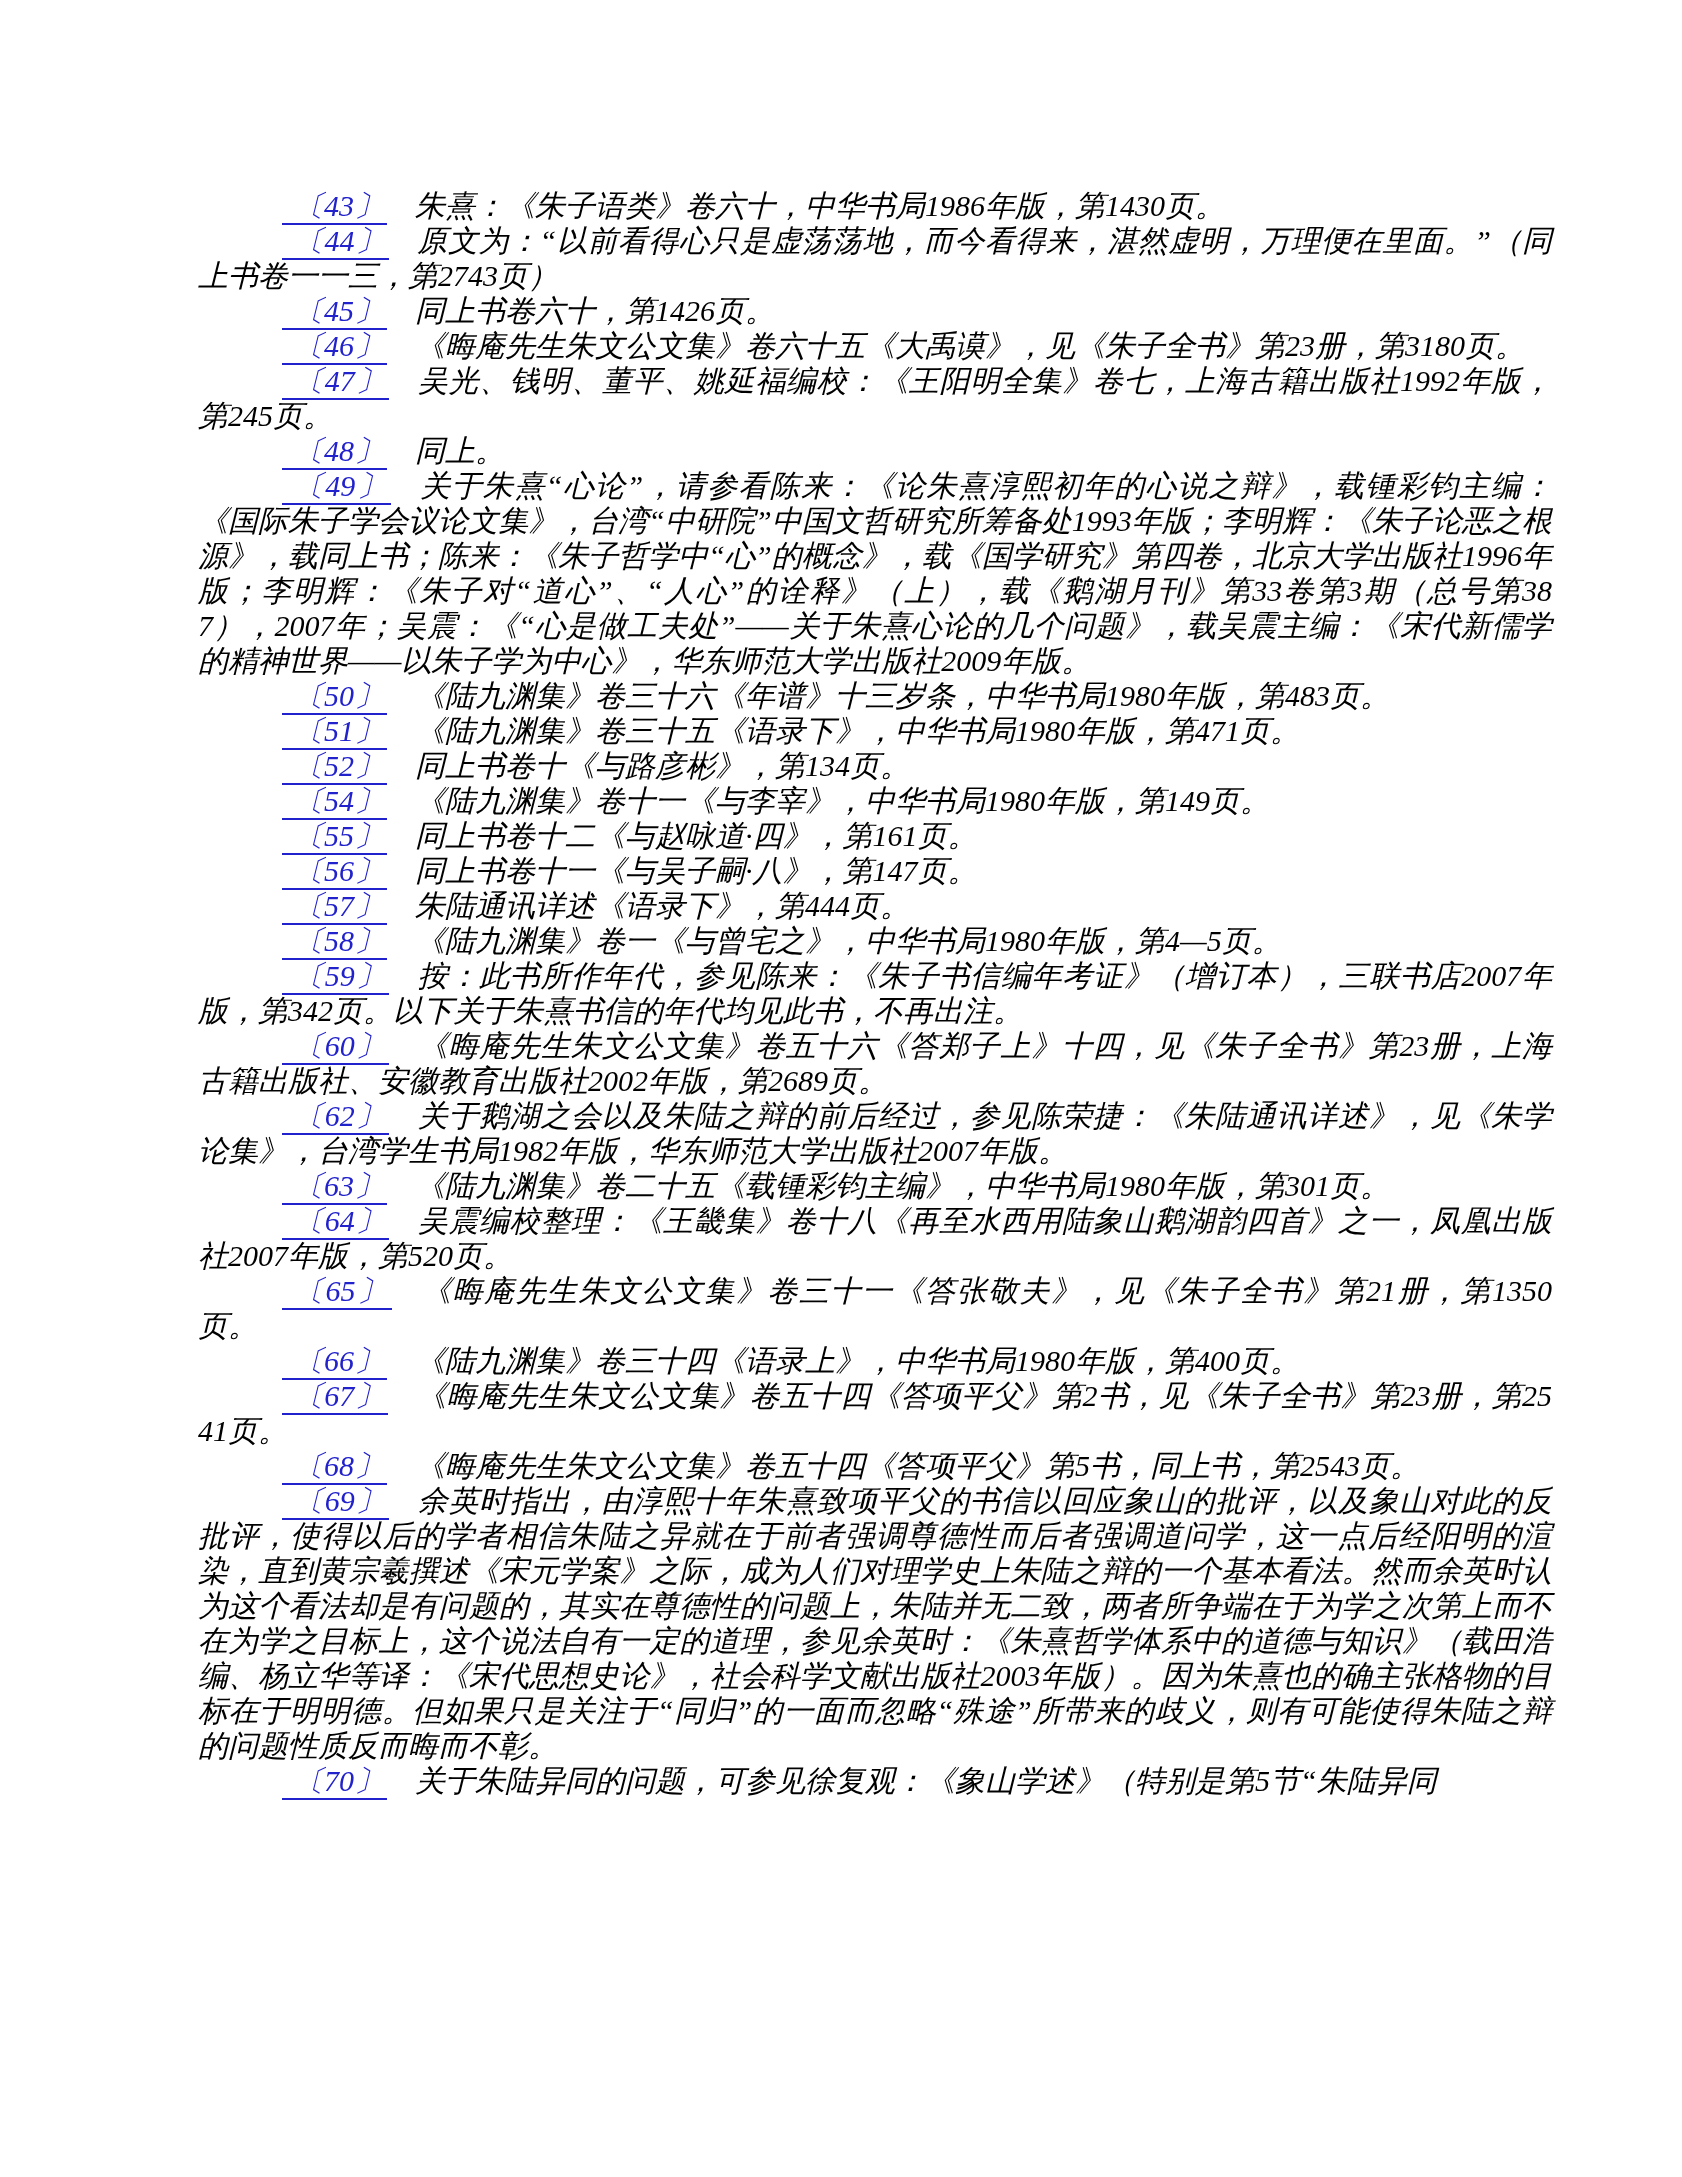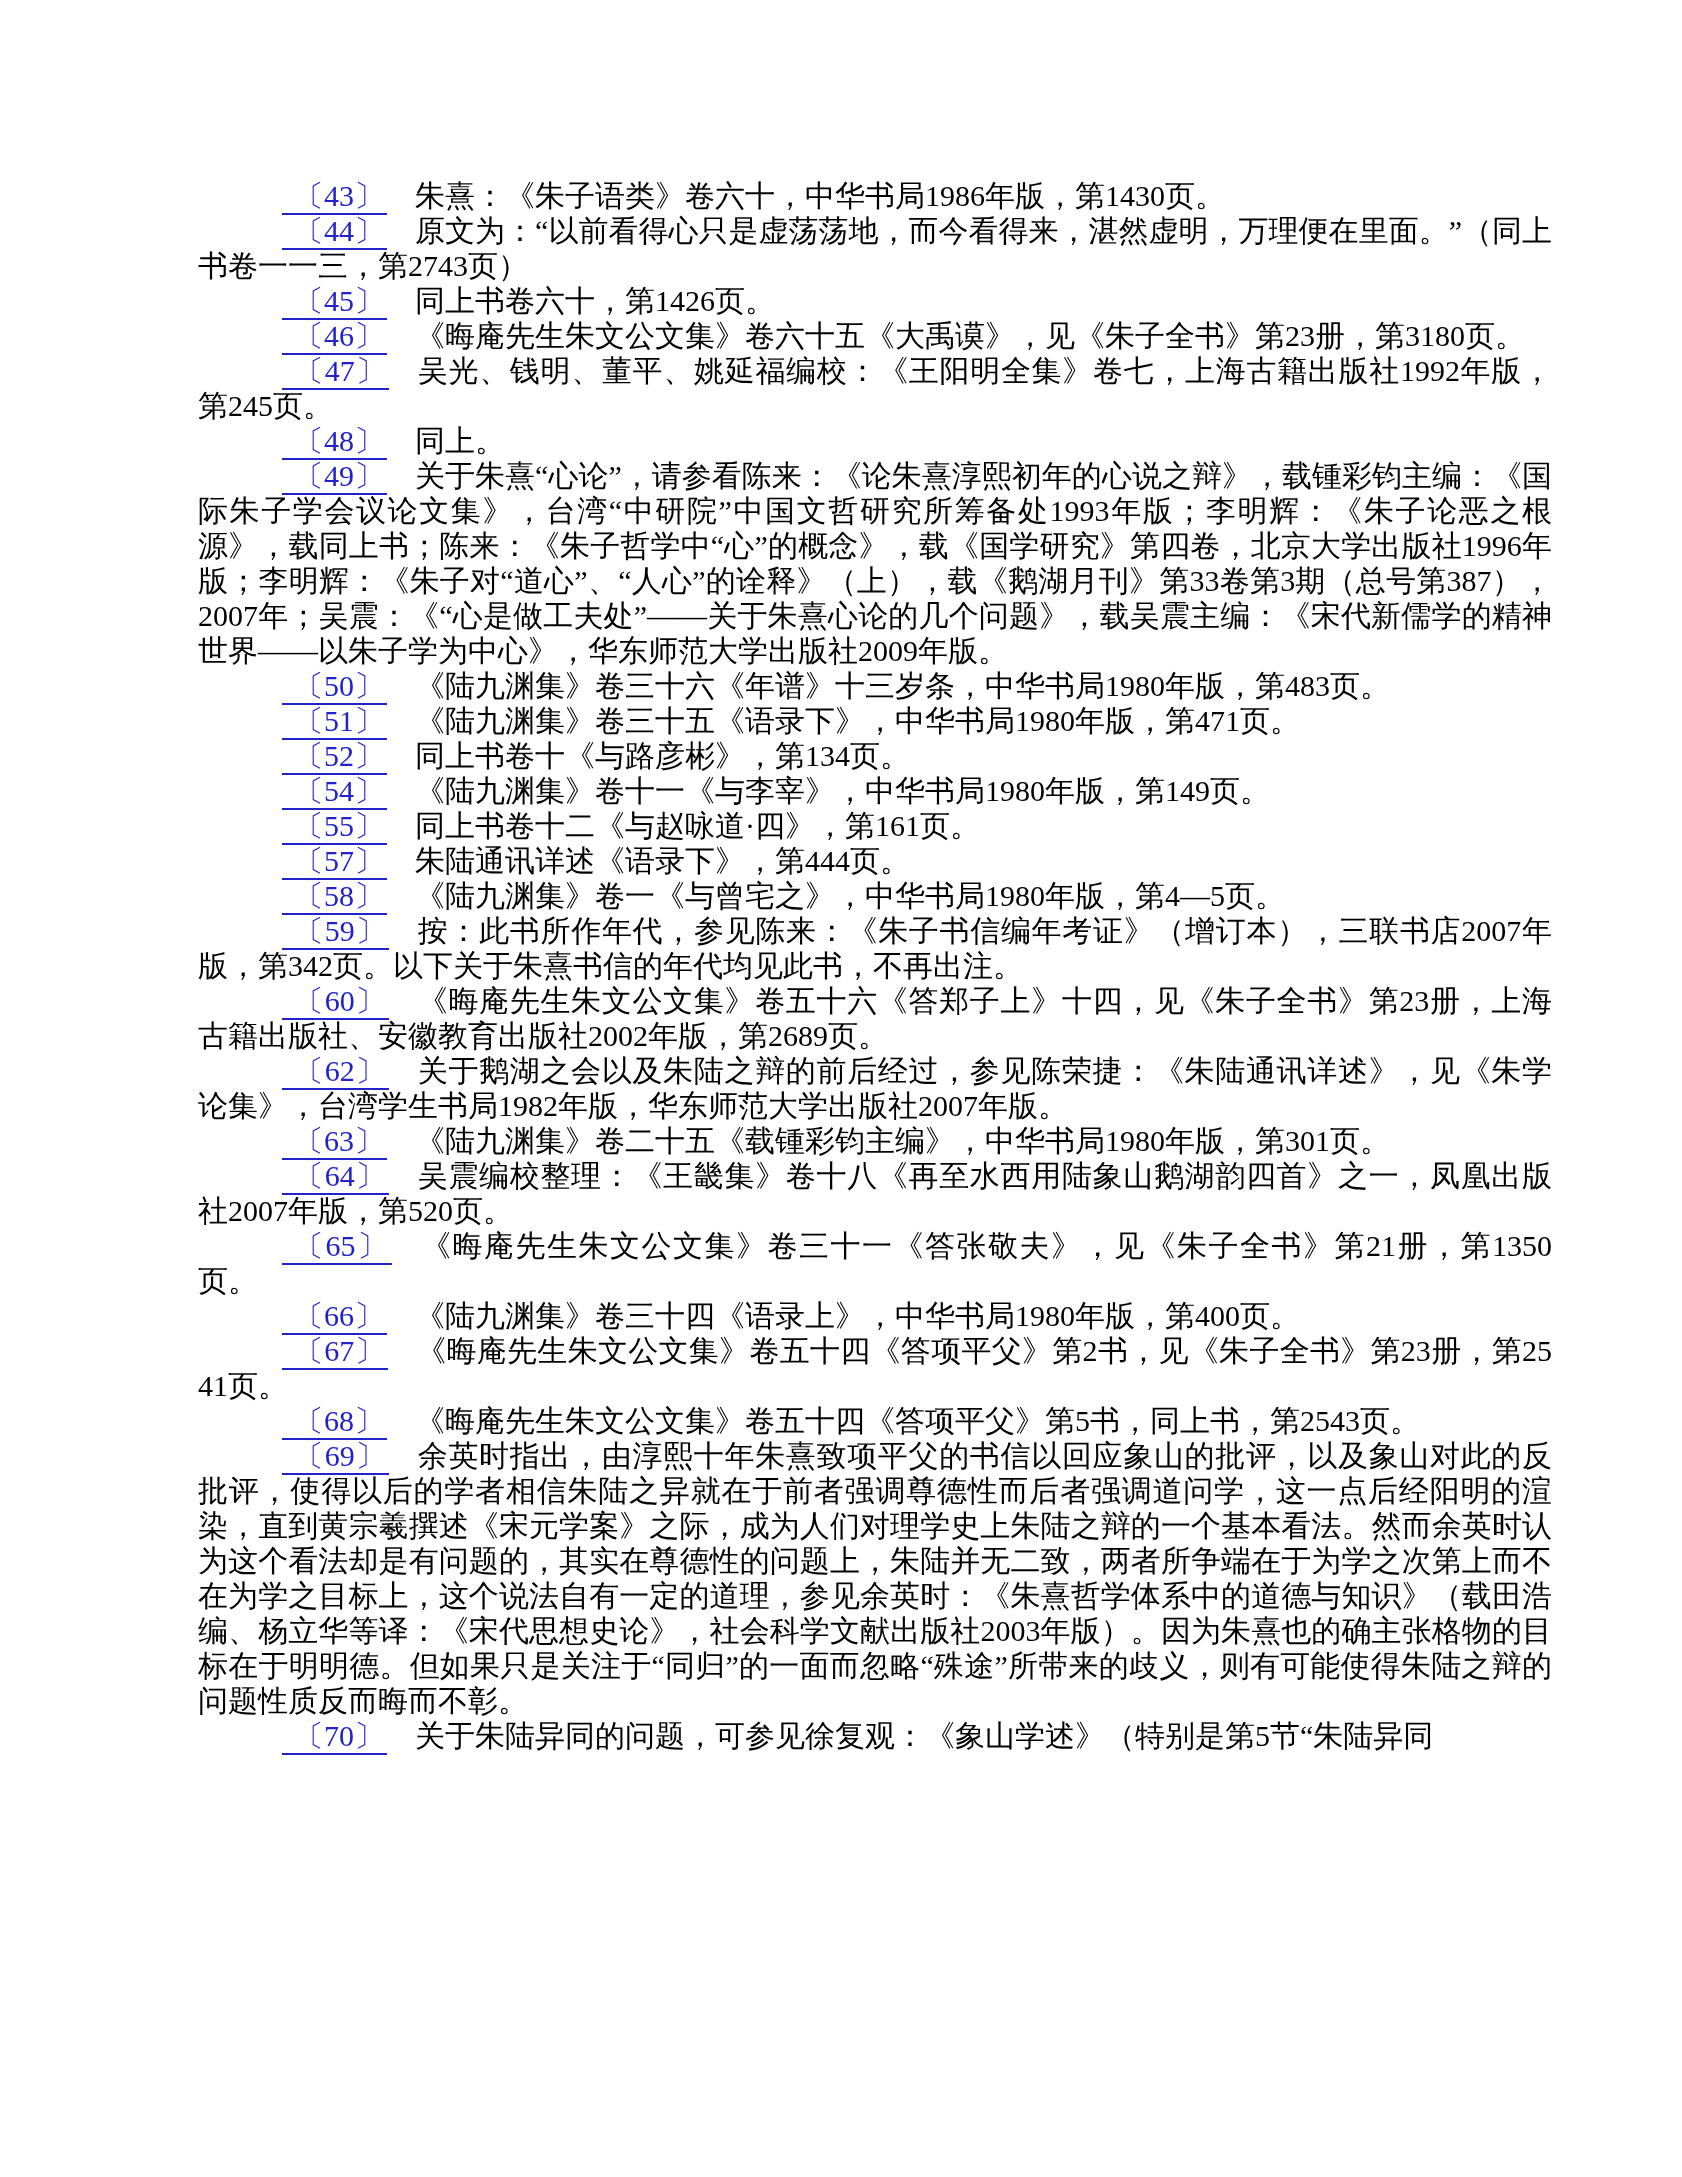--- a/index.html
+++ b/index.html
@@ -12,26 +12,27 @@
     width: 1682px;
     height: 2177px;
     background: #ffffff;
     overflow: hidden;
     font-family: "Liberation Serif", "DejaVu Serif", serif;
     color: #000000;
   }
   .notes-area {
     position: absolute;
     left: 198px;
-    top: 178px;
+    top: 188px;
     width: 1354px;
     font-size: 30px;
     line-height: 35px;
     text-align: justify;
     word-break: break-all;
+    font-style: italic;
   }
   .note {
     margin: 0;
     padding: 0;
     text-indent: 84px;
   }
   .note-ref {
     color: #2222cc;
     text-decoration: none;
     border-bottom: 2px solid #2222cc;
@@ -69,20 +70,21 @@
 
   <p class="note"><a class="note-ref" href="#">〔51〕</a><span class="note-gap"></span><span class="note-text">《陆九渊集》卷三十五《语录下》，中华书局1980年版，第471页。</span></p>
 
   <p class="note"><a class="note-ref" href="#">〔52〕</a><span class="note-gap"></span><span class="note-text">同上书卷十《与路彦彬》，第134页。</span></p>
 
 
   <p class="note"><a class="note-ref" href="#">〔54〕</a><span class="note-gap"></span><span class="note-text">《陆九渊集》卷十一《与李宰》，中华书局1980年版，第149页。</span></p>
 
   <p class="note"><a class="note-ref" href="#">〔55〕</a><span class="note-gap"></span><span class="note-text">同上书卷十二《与赵咏道·四》，第161页。</span></p>
 
+  <p class="note"><a class="note-ref" href="#">〔56〕</a><span class="note-gap"></span><span class="note-text">同上书卷十一《与吴子嗣·八》，第147页。</span></p>
 
   <p class="note"><a class="note-ref" href="#">〔57〕</a><span class="note-gap"></span><span class="note-text">朱陆通讯详述《语录下》，第444页。</span></p>
 
   <p class="note"><a class="note-ref" href="#">〔58〕</a><span class="note-gap"></span><span class="note-text">《陆九渊集》卷一《与曾宅之》，中华书局1980年版，第4—5页。</span></p>
 
   <p class="note"><a class="note-ref" href="#">〔59〕</a><span class="note-gap"></span><span class="note-text">按：此书所作年代，参见陈来：《朱子书信编年考证》（增订本），三联书店2007年版，第342页。以下关于朱熹书信的年代均见此书，不再出注。</span></p>
 
   <p class="note"><a class="note-ref" href="#">〔60〕</a><span class="note-gap"></span><span class="note-text">《晦庵先生朱文公文集》卷五十六《答郑子上》十四，见《朱子全书》第23册，上海古籍出版社、安徽教育出版社2002年版，第2689页。</span></p>
 
 

